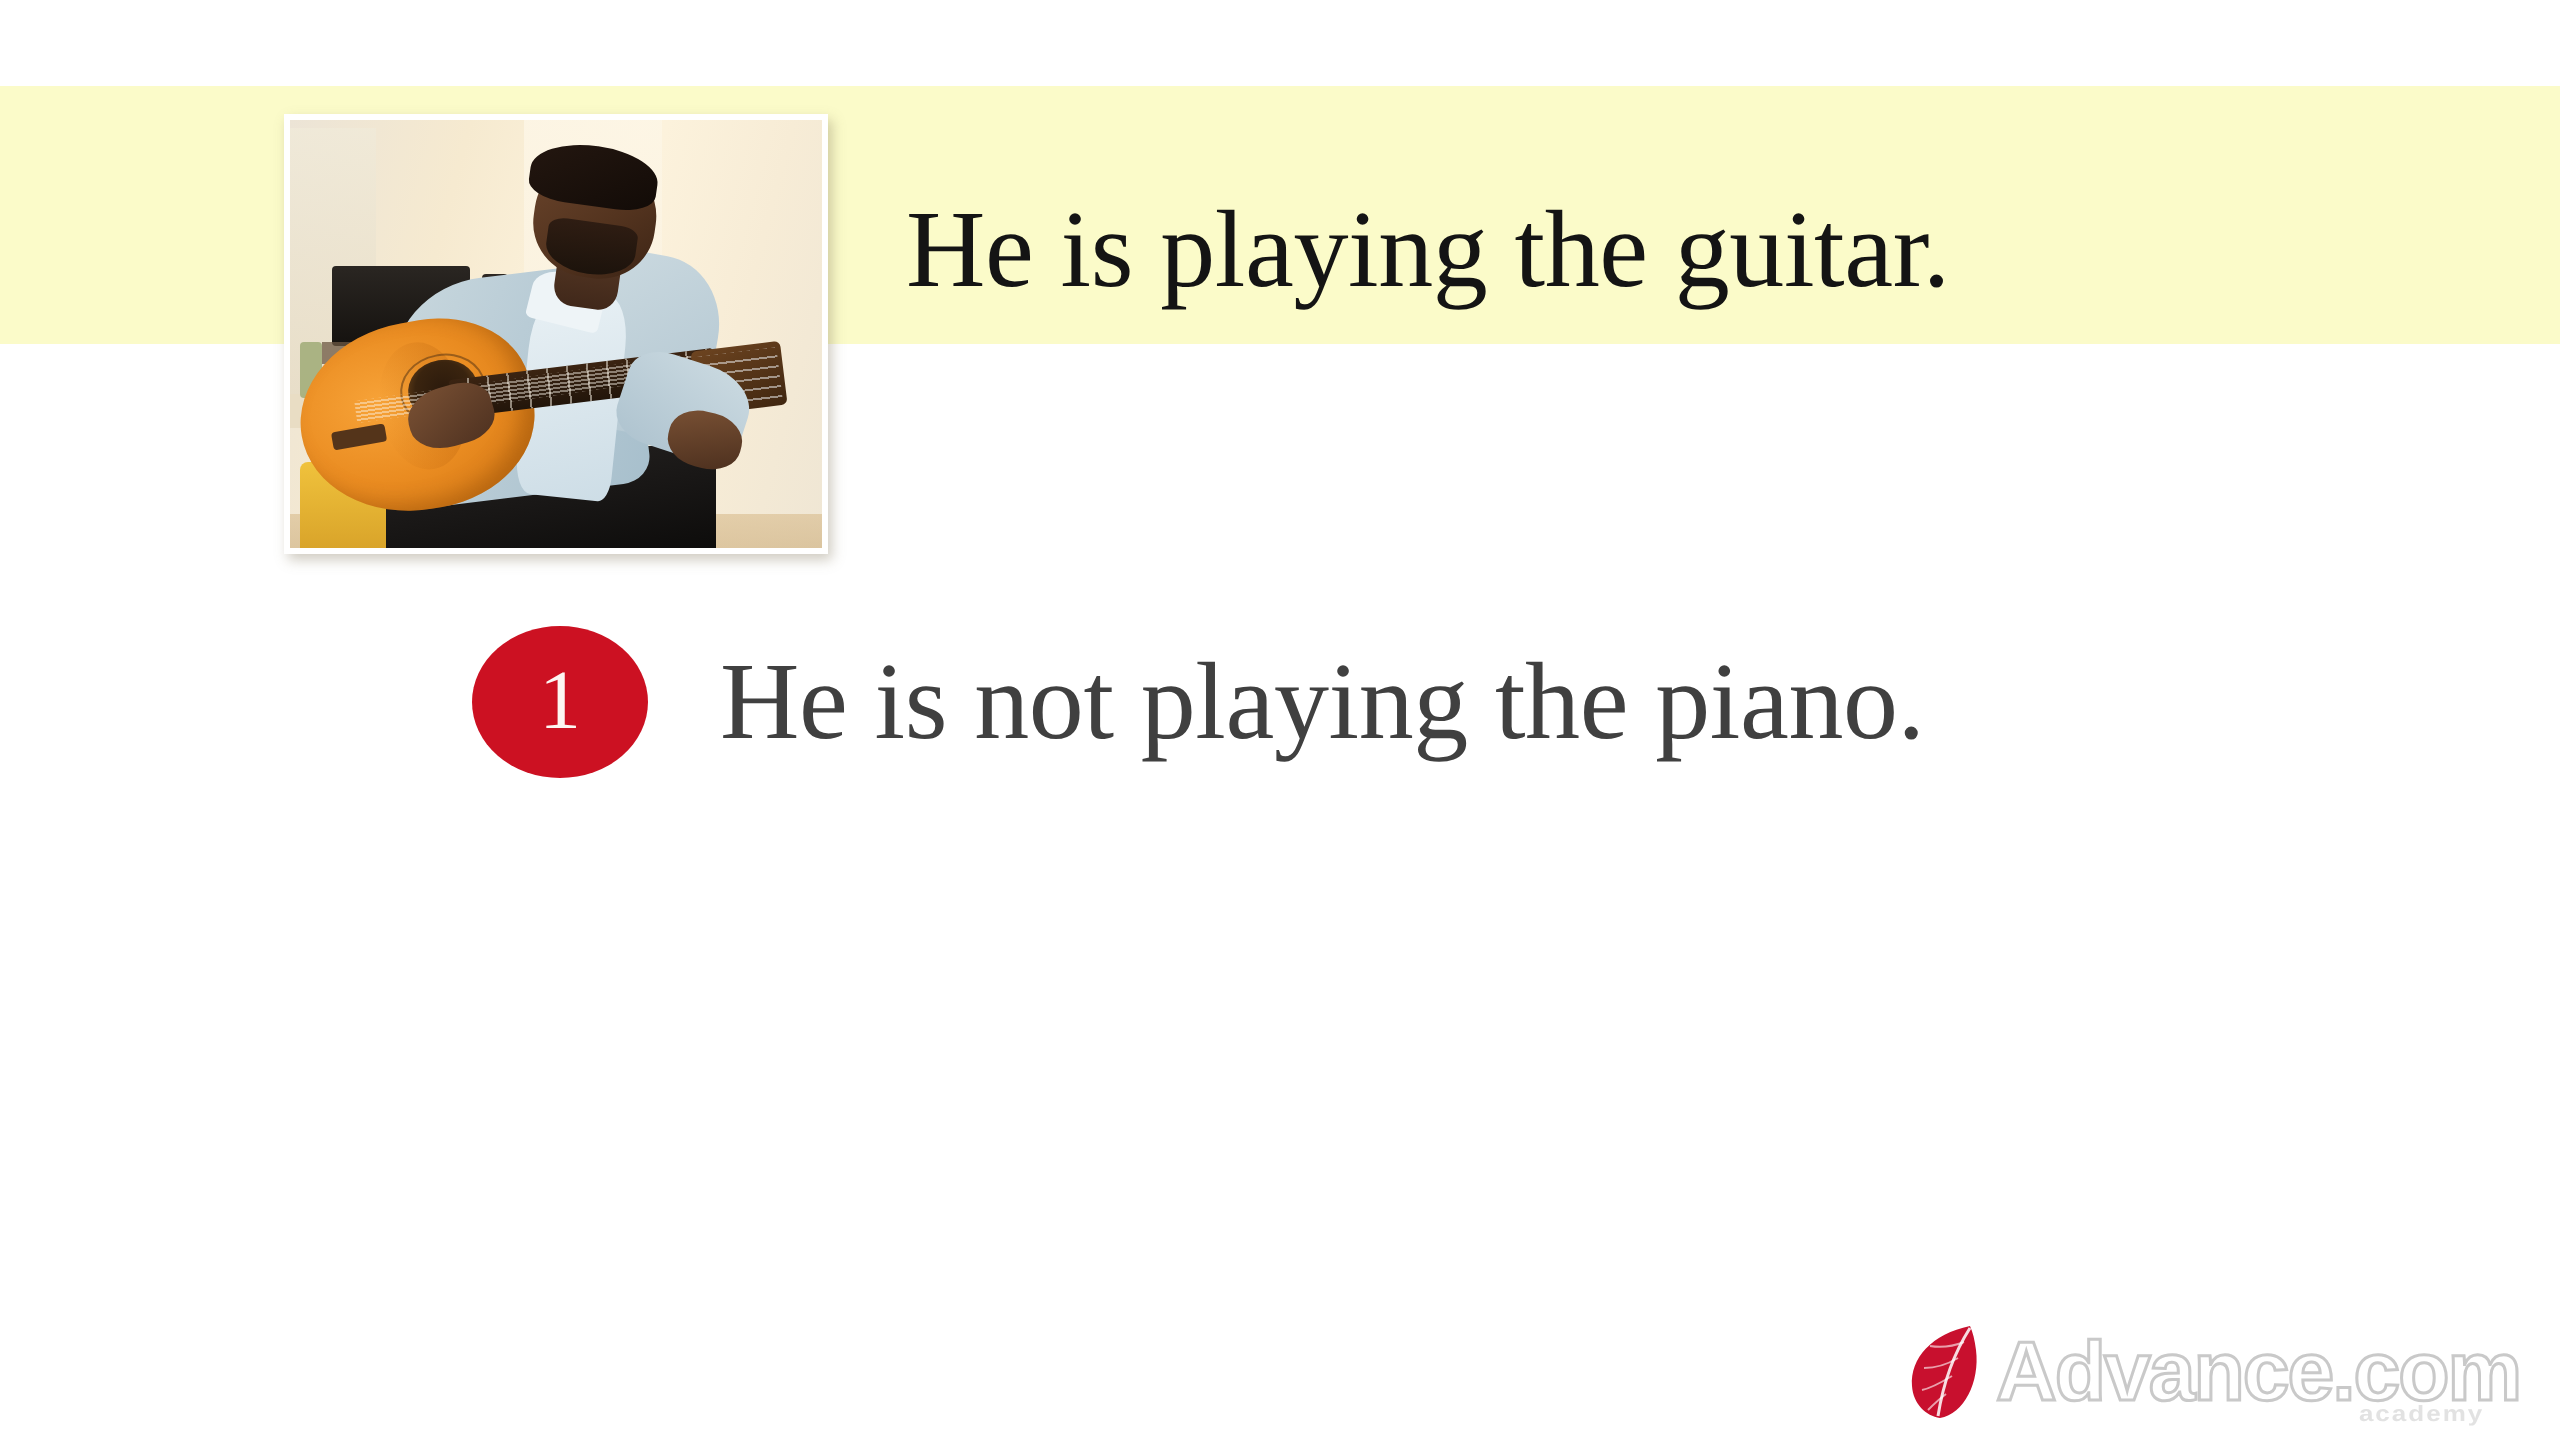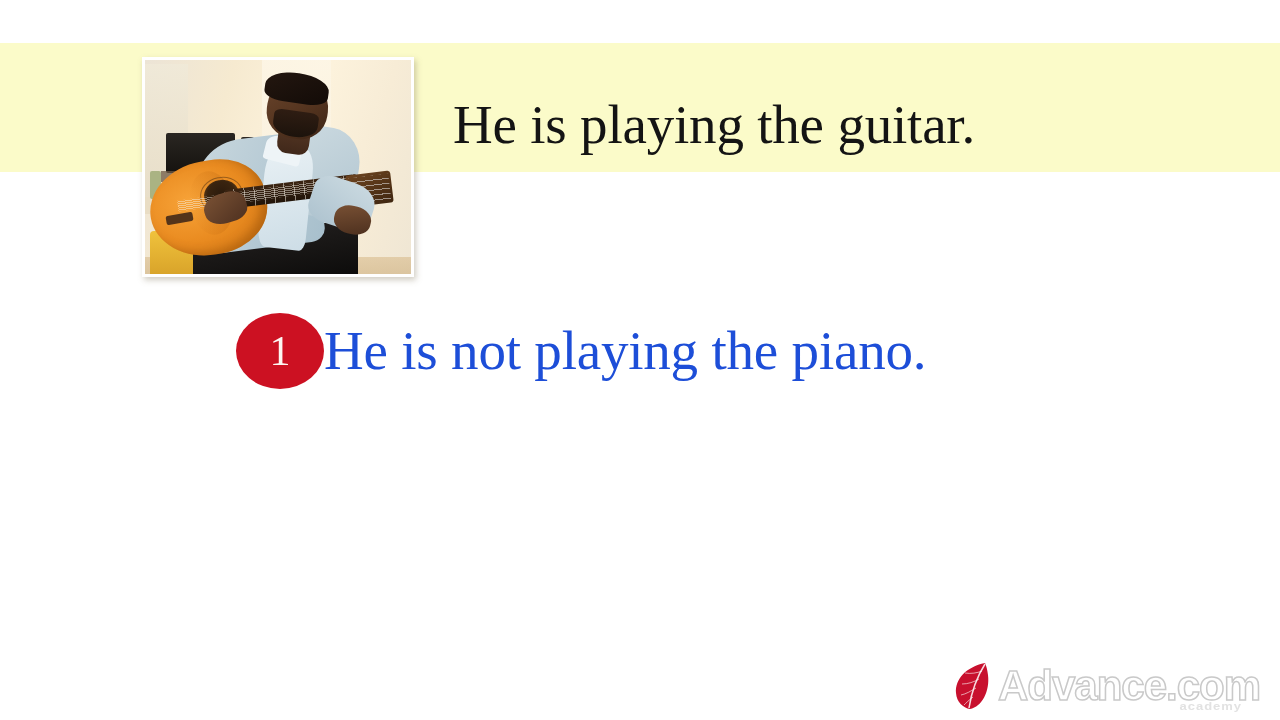--- a/index.html
+++ b/index.html
@@ -253,23 +253,24 @@
     background:#cc1122;
     color:#fdf6f2;
     display:flex;
     align-items:center;
     justify-content:center;
     font-size:42px;
     line-height:1;
     flex:0 0 auto;
   }
   #sentence-answer {
+    margin-left:36px;
     font-size:55px;
     line-height:64px;
-    color:#1d4ed8;
+    color:#404040;
     letter-spacing:-0.2px;
     white-space:nowrap;
   }
 
   
   #logo {
     position:absolute;
     left:952px; top:657px;
     display:flex;
     align-items:center;

